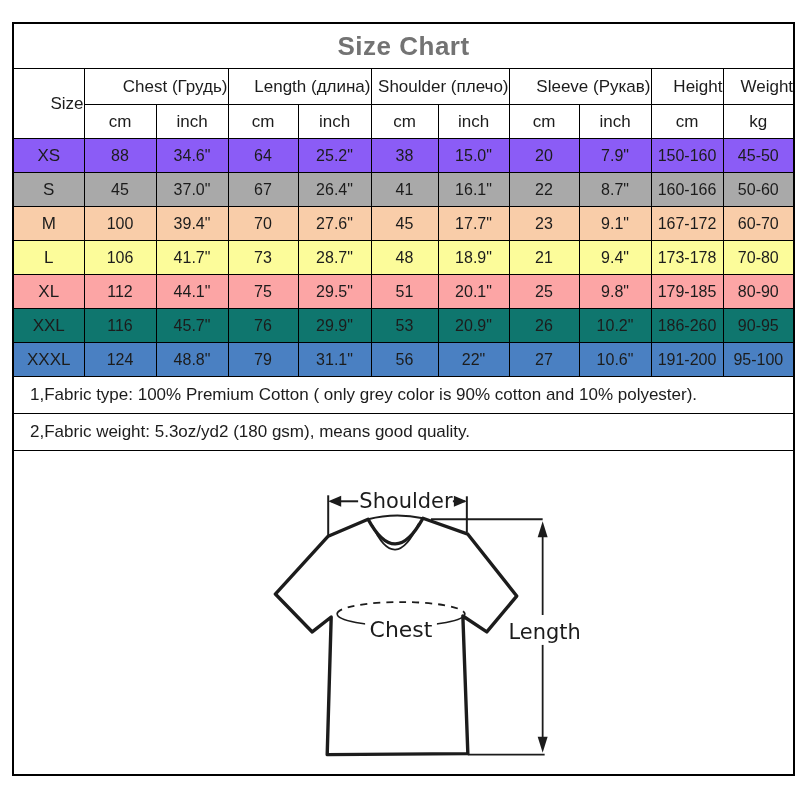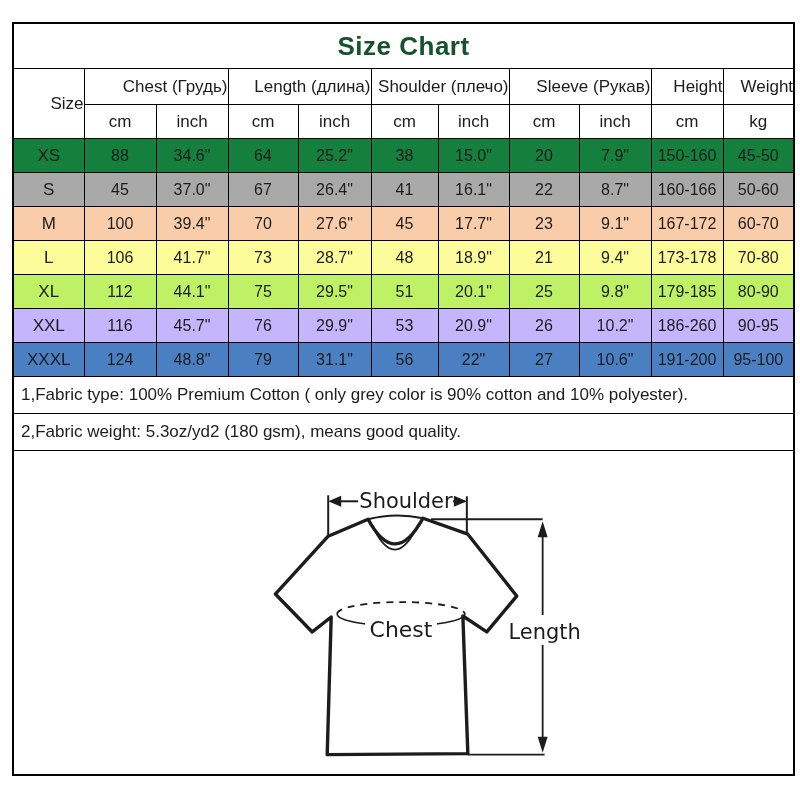--- a/index.html
+++ b/index.html
@@ -17,21 +17,21 @@
     padding:0; color:#1c1c1c; overflow:hidden; white-space:nowrap;
   }
   tr.title-row td { height:44px; border-bottom:1px solid #000; }
   .title-text { font-size:26px; font-weight:bold; letter-spacing:0.5px; }
   tr.group-row th { height:35px; font-size:17px; font-weight:normal;text-align:right; }
   tr.unit-row th { height:33px; font-size:17px; font-weight:normal; }
   tr.data-row { height:34px; }
   tr.data-row td { font-size:16px; }
   tr.data-row td.size-cell { font-size:17px; }
   tr.note-row td {
-    height:36px; text-align:left; padding-left:7px; font-size:17px;
+    height:36px; text-align:left; padding-left:16px; font-size:17px;
   }
   tr.diagram-row td { height:315px; padding:4px; }
   svg text {
     font-family:"DejaVu Sans","Liberation Sans",sans-serif;
     fill:#1c1c1c;
   }
 </style>
 </head>
 <body>
 
@@ -46,21 +46,21 @@
     <col style="width:71px">
       <col style="width:70px">
       <col style="width:72px">
     <col style="width:72px">
       <col style="width:71px">
   </colgroup>
 
   <tbody>
       <tr class="title-row">
     <td colspan="11">
-      <span class="title-text" style="color: #14532d;">Size Chart</span>
+      <span class="title-text" style="color: #737373;">Size Chart</span>
     </td>
   </tr>
 
   <tr class="group-row">
     <th rowspan="2">Size</th>
     <th colspan="2">Chest (Грудь)</th>
     <th colspan="2">Length (длина)</th>
     <th colspan="2">Shoulder (плечо)</th>
     <th colspan="2">Sleeve (Рукав)</th>
     <th>Height</th>
@@ -73,21 +73,21 @@
     <th>cm</th>
     <th>inch</th>
     <th>cm</th>
     <th>inch</th>
     <th>cm</th>
     <th>inch</th>
     <th>cm</th>
     <th>kg</th>
   </tr>
 
-  <tr class="data-row" style="background-color: #15803d;">
+  <tr class="data-row" style="background-color: #8b5cf6;">
     <td class="size-cell">XS</td>
     <td>88</td>
     <td>34.6"</td>
     <td>64</td>
     <td>25.2"</td>
     <td>38</td>
     <td>15.0"</td>
     <td>20</td>
     <td>7.9"</td>
     <td>150-160</td>
@@ -129,35 +129,35 @@
     <td>73</td>
     <td>28.7"</td>
     <td>48</td>
     <td>18.9"</td>
     <td>21</td>
     <td>9.4"</td>
     <td>173-178</td>
     <td>70-80</td>
   </tr>
 
-  <tr class="data-row" style="background-color: #bef264;">
+  <tr class="data-row" style="background-color: #fca5a5;">
     <td class="size-cell">XL</td>
     <td>112</td>
     <td>44.1"</td>
     <td>75</td>
     <td>29.5"</td>
     <td>51</td>
     <td>20.1"</td>
     <td>25</td>
     <td>9.8"</td>
     <td>179-185</td>
     <td>80-90</td>
   </tr>
 
-  <tr class="data-row" style="background-color: #c4b5fd;">
+  <tr class="data-row" style="background-color: #0f766e;">
     <td class="size-cell">XXL</td>
     <td>116</td>
     <td>45.7"</td>
     <td>76</td>
     <td>29.9"</td>
     <td>53</td>
     <td>20.9"</td>
     <td>26</td>
     <td>10.2"</td>
     <td>186-260</td>

